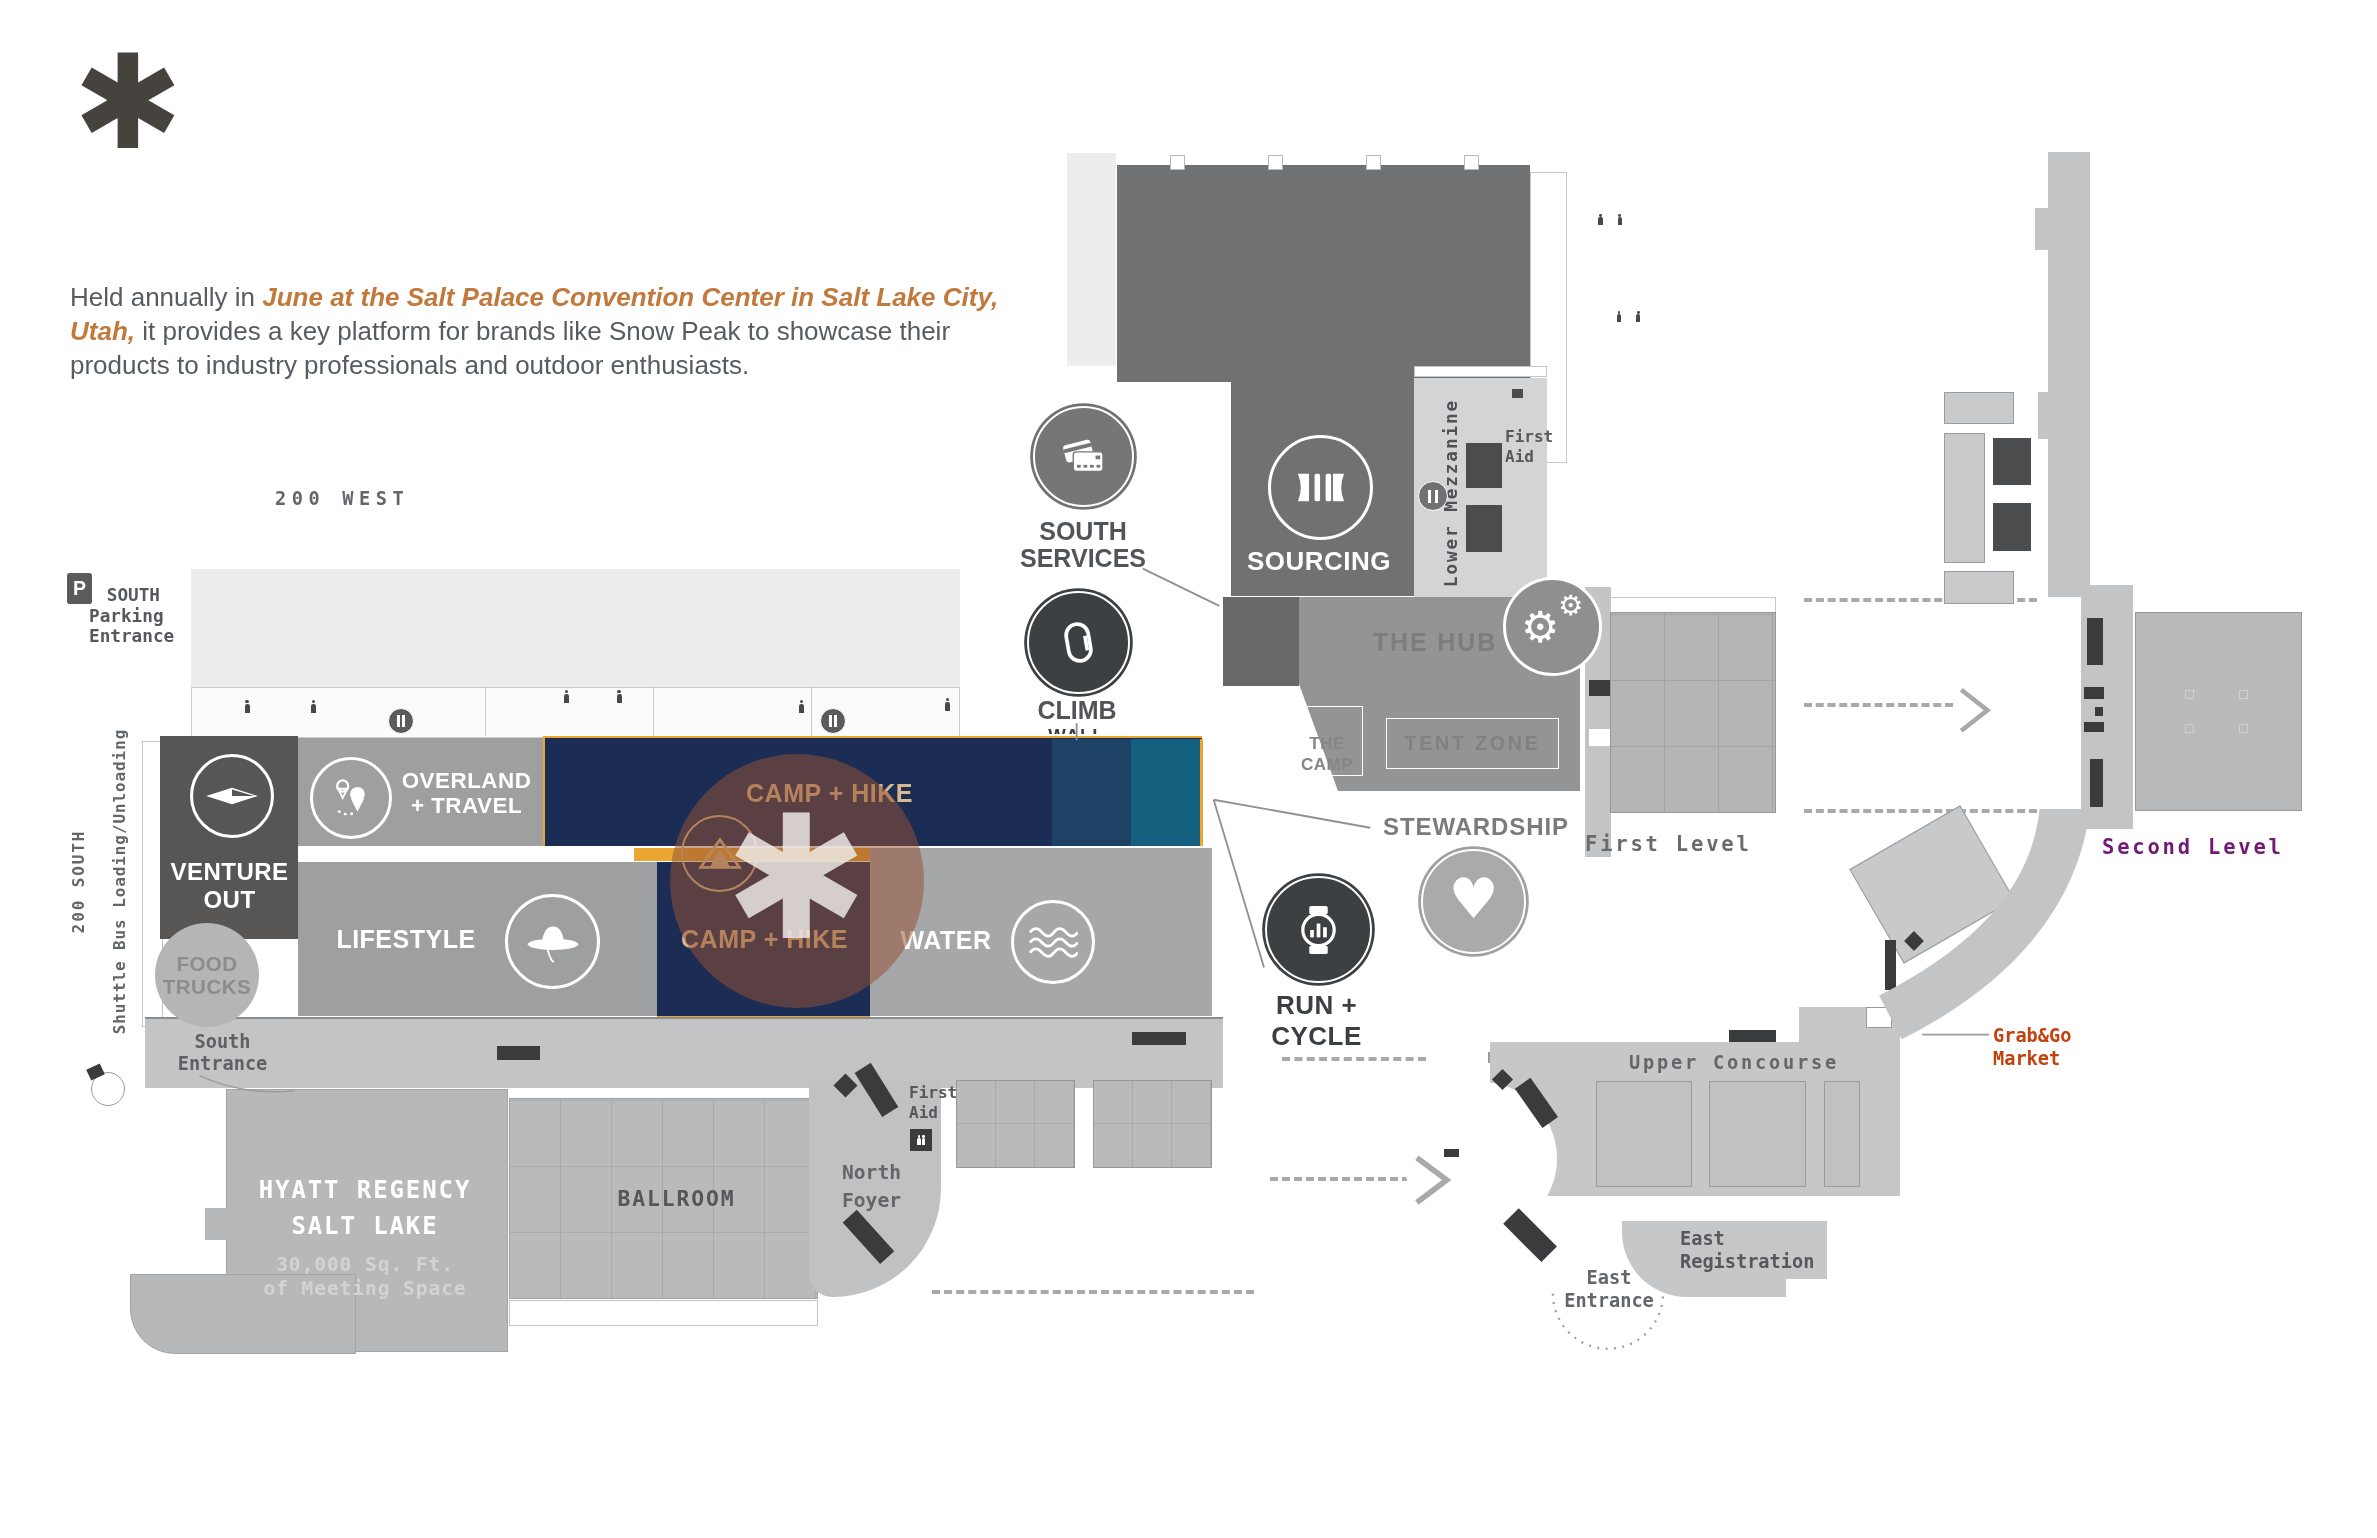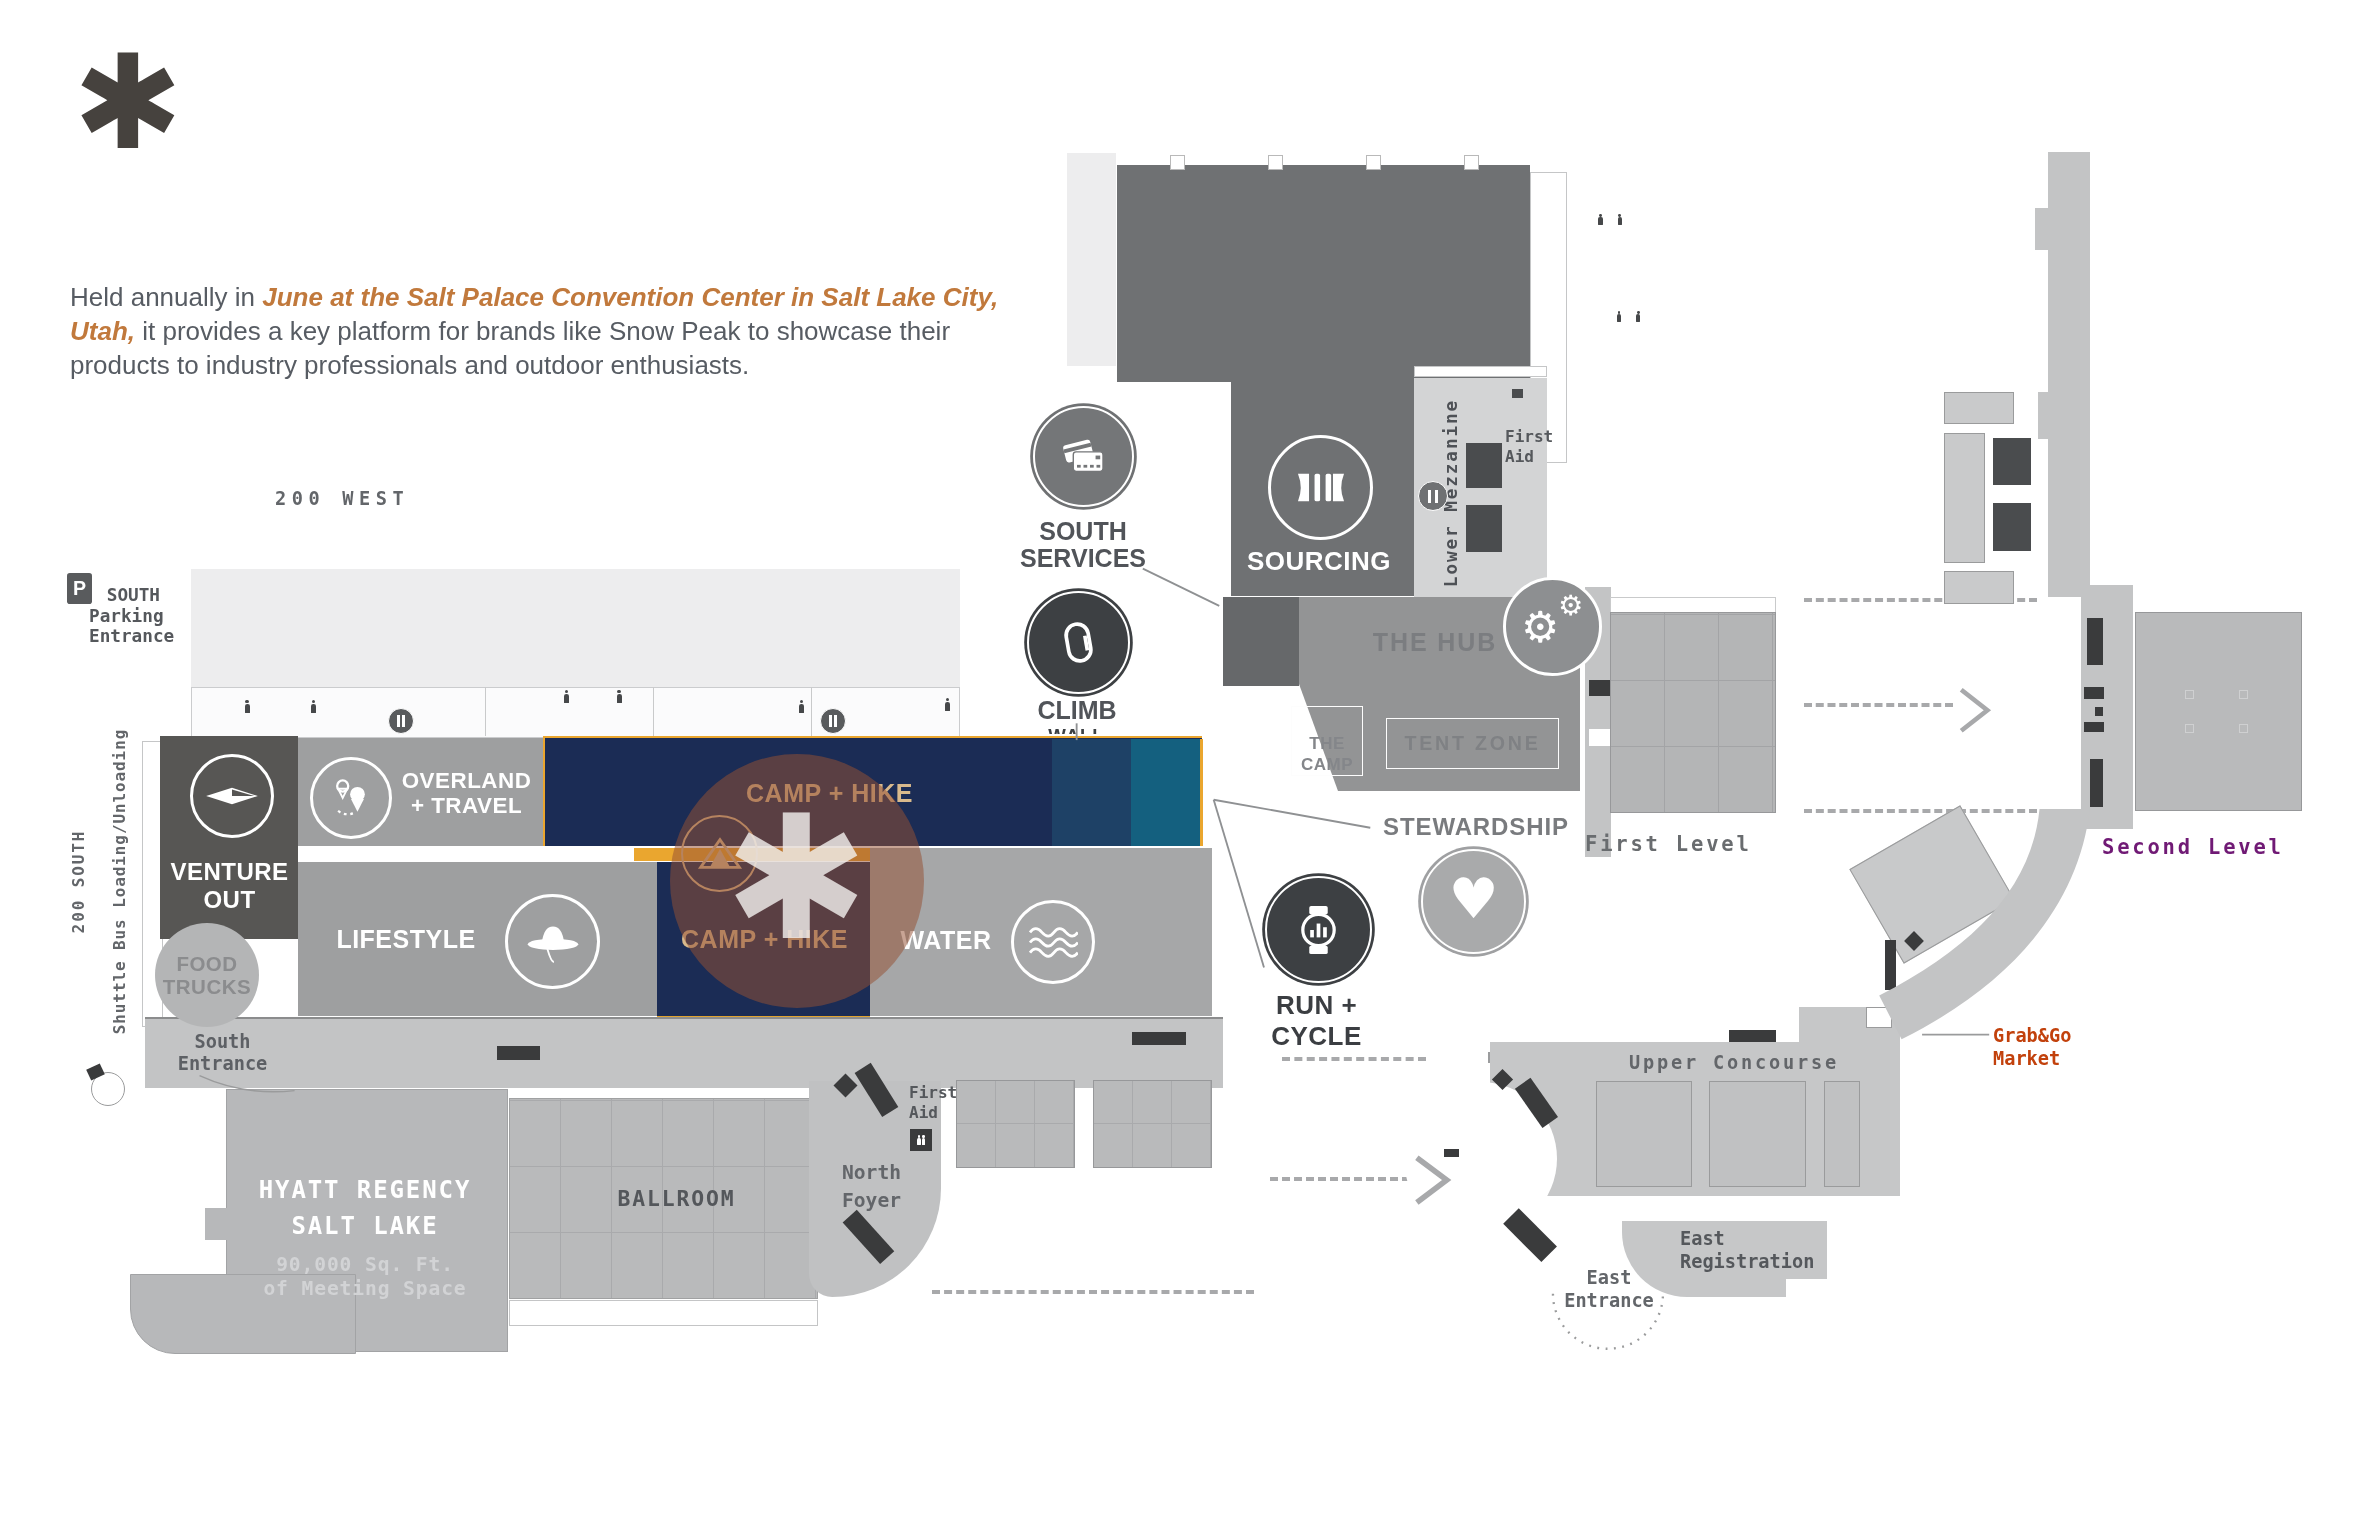--- a/index.html
+++ b/index.html
@@ -150,21 +150,21 @@
   <div class="abs mono" style="left:157px;top:1031px;width:131px;font-size:18.6px;line-height:22.4px;color:#5d6065;text-align:center;z-index:3">
     <div>South</div>
     <div>Entrance</div>
   </div>
 
   <div class="abs" style="left:226px;top:1089px;width:280px;height:261px;background:#b7b8ba;border:0.9px solid #a2a3a5"></div>
   <div class="abs" style="left:130px;top:1274px;width:224px;height:78px;background:#b7b8ba;border:0.9px solid #a2a3a5;border-radius:0 0 0 45px"></div>
   <div class="abs" style="left:205px;top:1208px;width:24px;height:32px;background:#b7b8ba"></div>
   <div class="abs mono" style="left:244px;top:1176px;width:242px;text-align:center;font-size:24px;color:#fff;letter-spacing:1.9px;z-index:3">HYATT REGENCY</div>
   <div class="abs mono" style="left:244px;top:1212px;width:242px;text-align:center;font-size:24px;color:#fff;letter-spacing:1.9px;z-index:3">SALT LAKE</div>
-  <div class="abs mono" style="left:244px;top:1253px;width:242px;text-align:center;font-size:19.6px;color:#d2d3d5;letter-spacing:0.9px;z-index:3">90,000 Sq. Ft.</div>
+  <div class="abs mono" style="left:244px;top:1253px;width:242px;text-align:center;font-size:19.6px;color:#d2d3d5;letter-spacing:0.9px;z-index:3">30,000 Sq. Ft.</div>
   <div class="abs mono" style="left:244px;top:1277px;width:242px;text-align:center;font-size:19.6px;color:#d2d3d5;letter-spacing:0.9px;z-index:3">of Meeting Space</div>
 
   <div class="abs grid1" style="left:509px;top:1098px;width:307px;height:199px;background-color:#b9babb;border:0.9px solid #a0a1a2"></div>
   <div class="abs mono" style="left:602px;top:1186px;width:149px;text-align:center;font-size:21.4px;color:#54575b;letter-spacing:1.9px;z-index:3">BALLROOM</div>
   <div class="abs" style="left:509px;top:1300px;width:307px;height:24px;background:#fff;border:0.9px solid #c4c5c6"></div>
 
   
   <div class="abs grid2" style="left:956px;top:1080px;width:117px;height:86px;background-color:#b9babb;border:1.9px solid #97989a"></div>
   <div class="abs grid2" style="left:1093px;top:1080px;width:117px;height:86px;background-color:#b9babb;border:1.9px solid #97989a"></div>
   <div class="abs" style="left:809px;top:1081px;width:132px;height:216px;background:#c0c1c2;border-radius:0 0 131px 28px"></div>

